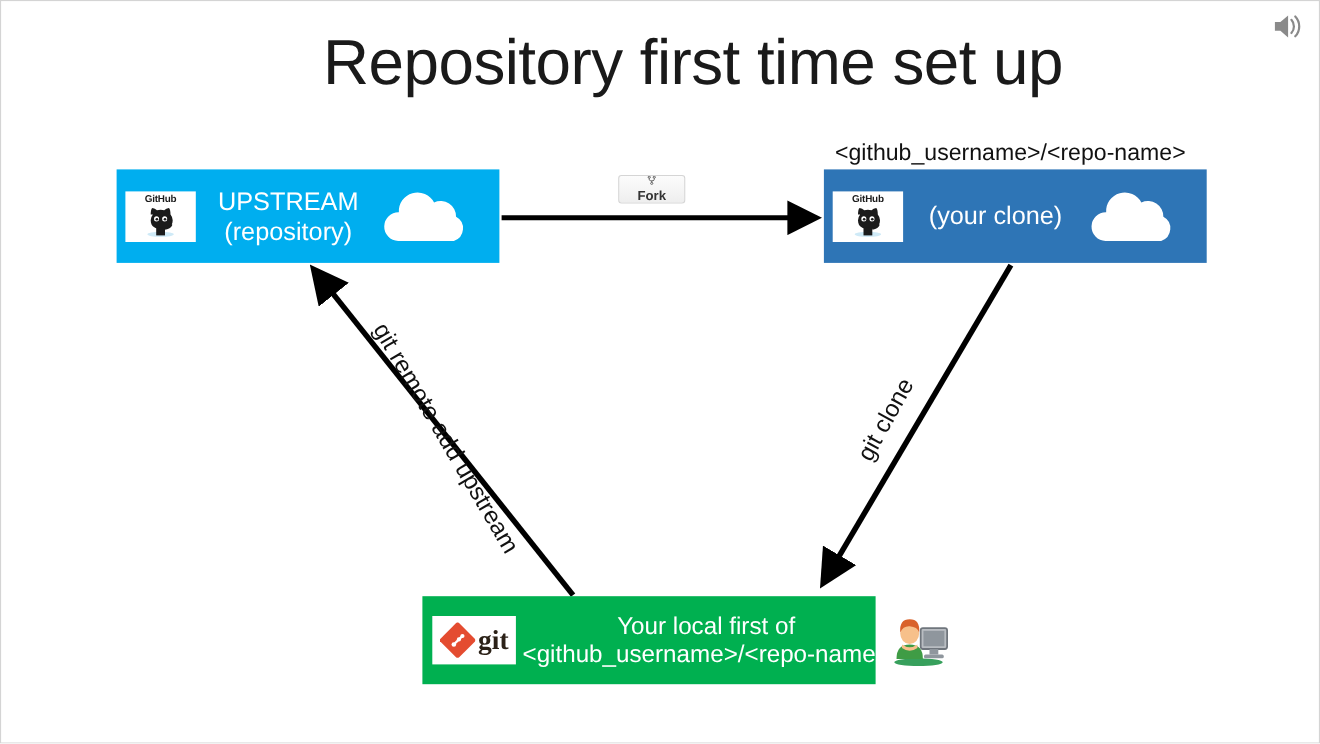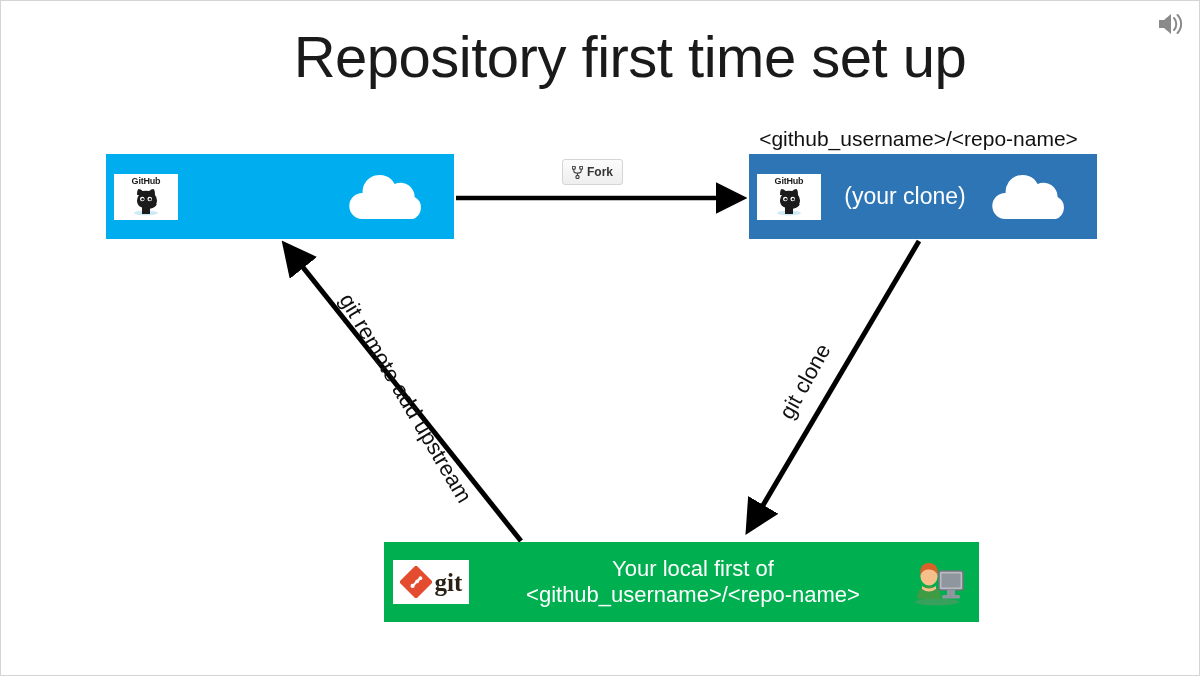--- a/index.html
+++ b/index.html
@@ -65,21 +65,21 @@
   }
   #box-upstream {
     left: 105px; top: 153px; width: 348px; height: 85px;
     background: #00aeef;
   }
   #box-origin {
     left: 748px; top: 153px; width: 348px; height: 85px;
     background: #2e75b6;
   }
   #box-local {
-    left: 383px; top: 541px; width: 595px; height: 80px;
+    left: 383px; top: 541px; width: 412px; height: 80px;
     background: #00b050;
   }
 
   .gh-logo {
     width: 64px; height: 46px;
     background: #ffffff;
     margin-left: 8px;
     position: relative;
     flex: none;
     display: flex;
@@ -142,23 +142,24 @@
   
   .fork-btn {
     position: absolute;
     left: 561px; top: 158px;
     width: 61px; height: 26px;
     background: linear-gradient(#fcfcfc, #eeeeee);
     border: 1px solid #d5d5d5;
     border-radius: 3px;
     display: flex;
     align-items: center;
-    justify-content: center;
+    justify-content: flex-end;
     gap: 4px;
     box-sizing: border-box;
+    flex-direction: column;
   }
   .fork-label {
     font-size: 12px;
     font-weight: bold;
     color: #333333;
     line-height: 12px;
   }
 
   
   .arrow-layer {
@@ -222,20 +223,22 @@
         <path d="M6 9 q0 -5 1.5 -6 q2.4 0.2 4.2 2.1 a12 12 0 0 1 6.6 0 q1.8 -1.9 4.2 -2.1 q1.5 1 1.5 6 q2 2.4 2 5.2 c0 6 -4.4 8 -10 8 s-10 -2 -10 -8 q0 -2.8 2 -5.2 z" fill="#1b1b1b"></path>
         <circle cx="11.3" cy="13" r="2.3" fill="#ffffff"></circle>
         <circle cx="18.7" cy="13" r="2.3" fill="#ffffff"></circle>
         <circle cx="11.6" cy="13.3" r="1.2" fill="#1b1b1b"></circle>
         <circle cx="19" cy="13.3" r="1.2" fill="#1b1b1b"></circle>
         <rect x="11" y="21" width="8" height="7" fill="#1b1b1b"></rect>
         <path d="M19 22 q5 -1 6 -4" stroke="#1b1b1b" stroke-width="1.6" fill="none"></path>
       </svg>
     </div>
     <div class="box-label">
+      <span class="l1">UPSTREAM</span>
+      <span class="l2">(repository)</span>
     </div>
     <svg class="cloud" viewBox="0 0 96 52" aria-hidden="true">
       <path d="M22 48 a13 13 0 0 1 0.6 -26 a17 17 0 0 1 32 -9 a14 14 0 0 1 20 13 a12 12 0 0 1 -2 22 z" fill="#ffffff"></path>
     </svg>
   </div>
 
   <div class="fork-btn">
     <svg width="11" height="13" viewBox="0 0 11 13" aria-hidden="true">
       <circle cx="1.8" cy="1.8" r="1.6" fill="none" stroke="#444" stroke-width="1.2"></circle>
       <circle cx="9.2" cy="1.8" r="1.6" fill="none" stroke="#444" stroke-width="1.2"></circle>

